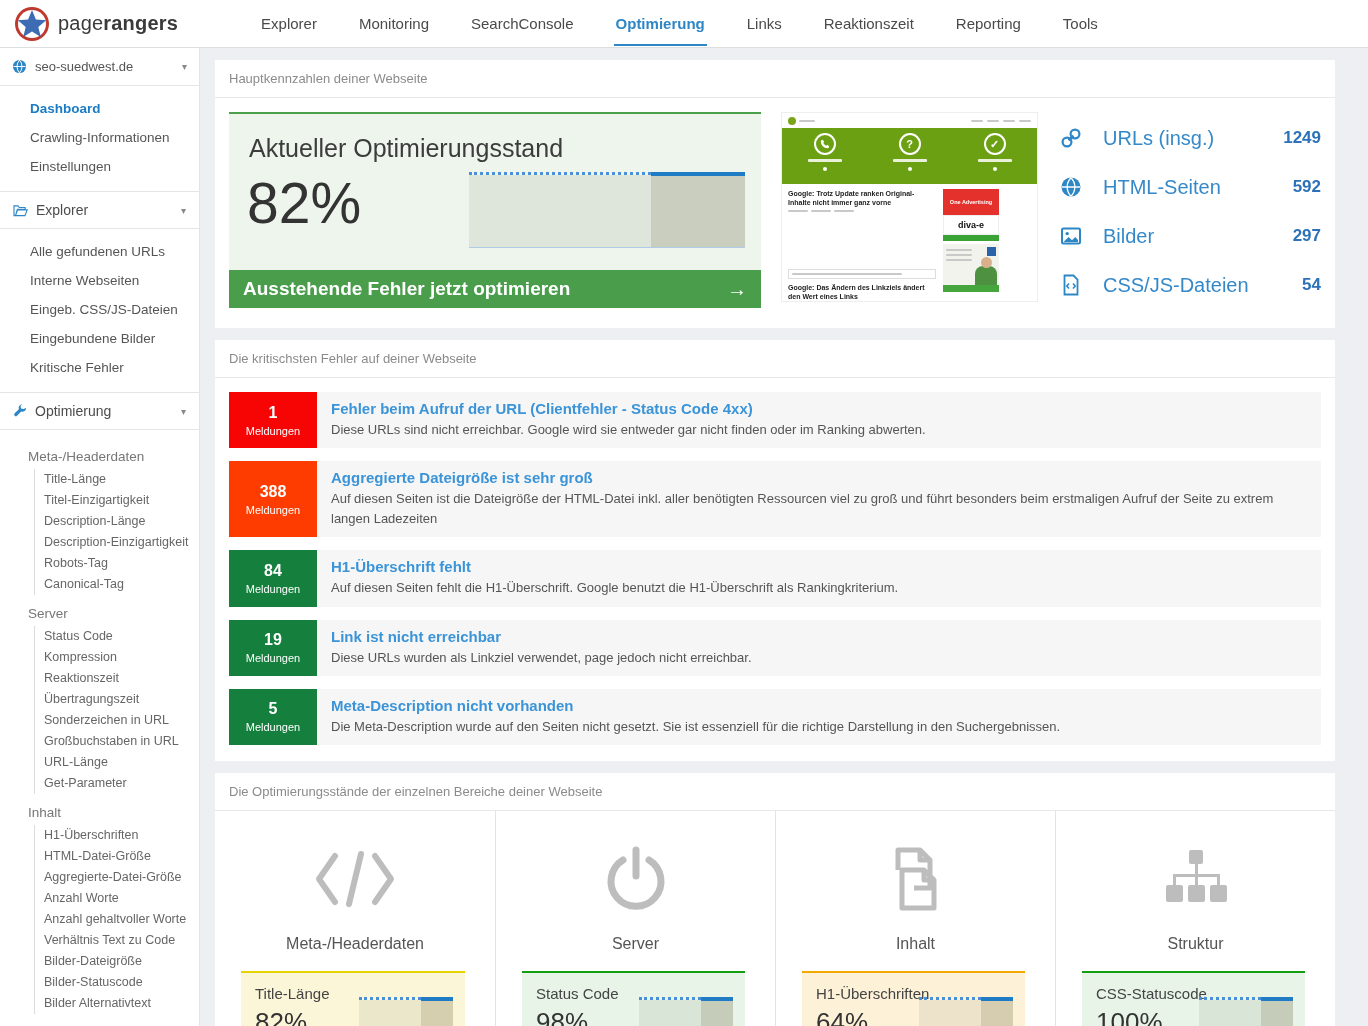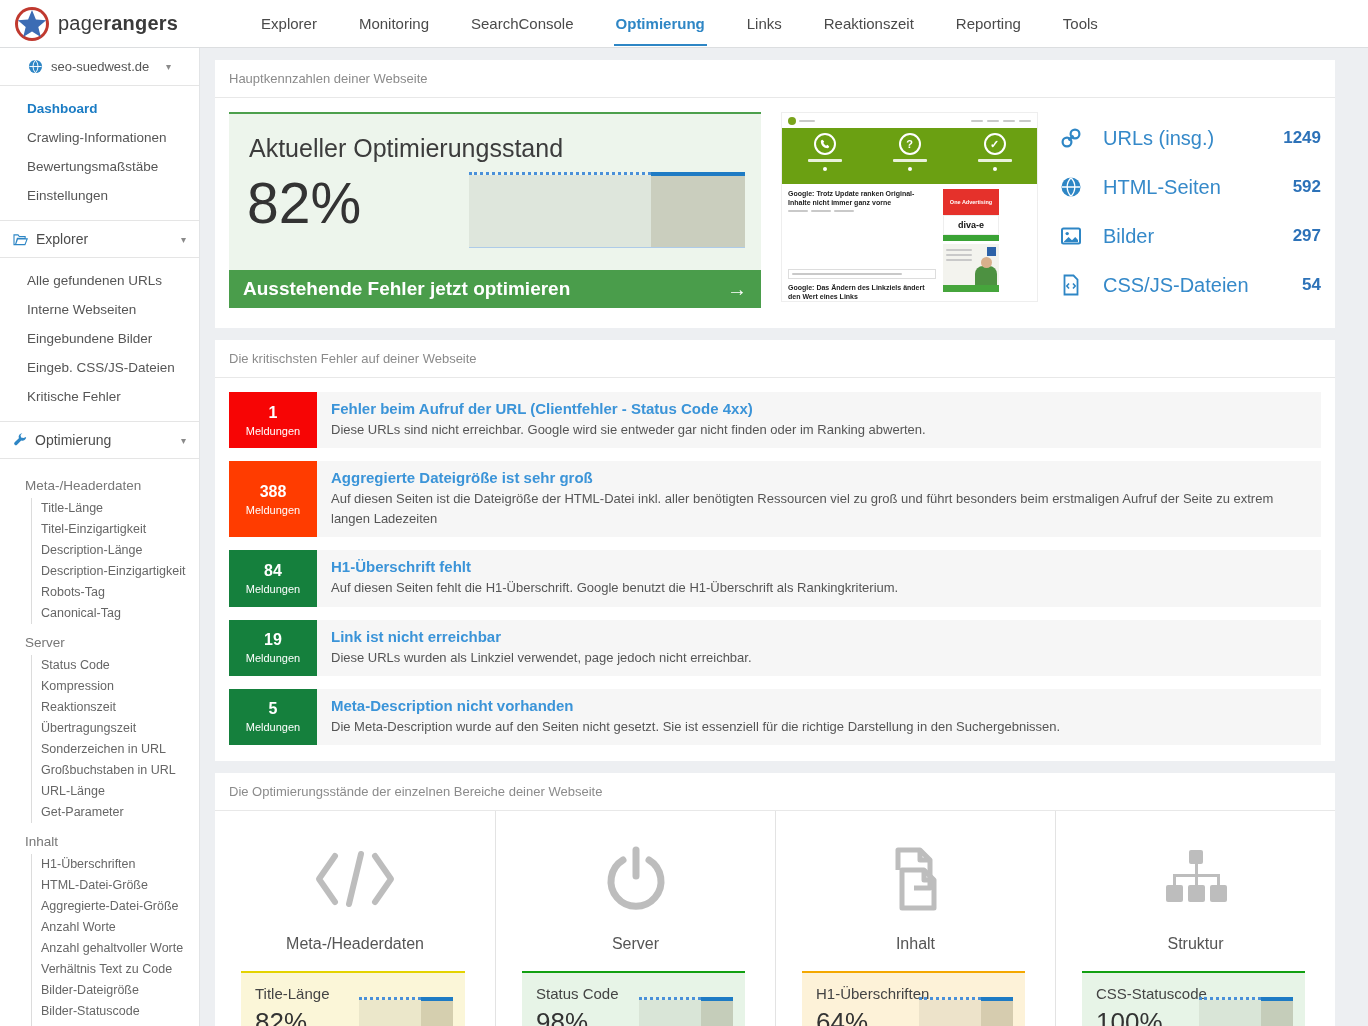--- a/index.html
+++ b/index.html
@@ -30,26 +30,26 @@
   .nav-item span { padding:13px 2px 12px; border-bottom:2px solid transparent; }
   .nav-item.active { color:#2e86c5; font-weight:700; }
   .nav-item.active span { border-bottom-color:#2e86c5; }
 
   
   .sidebar {
     position:absolute; left:0; top:48px; width:200px; height:978px;
     background:#fff; border-right:1px solid #e2e4e6; overflow:hidden;
   }
   .site-row {
-    display:flex; align-items:center; padding:0 28px; height:38px;
+    display:flex; align-items:center; padding:0 12px; height:38px;
     border-bottom:1px solid #e5e5e5; cursor:pointer;
   }
   .site-label { font-size:13px; color:#555; margin-left:8px; }
   .caret { margin-left:auto; color:#8a8a8a; font-size:10px; }
-  .side-block { padding:8px 9px 10px; }
+  .side-block { padding:8px 0 10px;margin-left:12px; }
   .side-item {
     font-size:13.5px; color:#555; padding:0 18px; height:29px;
     line-height:29px; cursor:pointer; white-space:nowrap;
   }
   .side-item.active { color:#1b7cc4; font-weight:700; }
   .side-section {
     display:flex; align-items:center; height:38px; padding:0 13px;
     border-top:1px solid #e5e5e5; border-bottom:1px solid #e5e5e5;
     cursor:pointer;
   }
@@ -217,36 +217,35 @@
       <circle cx="8" cy="8" r="7" fill="#2e86c5"></circle>
       <path d="M1.5 8 h13 M8 1.2 a10 10 0 0 1 0 13.6 M8 1.2 a10 10 0 0 0 0 13.6" stroke="#fff" stroke-width="1" fill="none"></path>
     </svg>
     <span class="site-label">seo-suedwest.de</span>
     <span class="caret">▾</span>
   </div>
 
   <div class="side-block">
     <div class="side-item active">Dashboard</div>
     <div class="side-item">Crawling-Informationen</div>
-    <div class="side-item">Bewertungsmaßstäbe</div>
     <div class="side-item">Einstellungen</div>
   </div>
 
   <div class="side-section">
     <svg width="15" height="13" viewBox="0 0 16 14">
       <path d="M1 12.5 V2 h4.3 l1.4 1.8 H13 v2 H4.6 L2.6 12.5 Z M2.6 12.5 L4.9 6.3 H15.2 L12.8 12.5 Z" fill="none" stroke="#2e86c5" stroke-width="1.2"></path>
     </svg>
     <span class="sec-label">Explorer</span>
     <span class="caret">▾</span>
   </div>
   <div class="side-block">
     <div class="side-item">Alle gefundenen URLs</div>
     <div class="side-item">Interne Webseiten</div>
+    <div class="side-item">Eingeb. CSS/JS-Dateien</div>
     <div class="side-item">Eingebundene Bilder</div>
-    <div class="side-item">Eingeb. CSS/JS-Dateien</div>
     <div class="side-item">Kritische Fehler</div>
   </div>
 
   <div class="side-section">
     <svg width="14" height="14" viewBox="0 0 16 16">
       <path d="M15 4.6 a4.2 4.2 0 0 1-5.6 4 L4.6 13.4 a1.9 1.9 0 0 1-2.7-2.7 L6.7 5.9 a4.2 4.2 0 0 1 4-5.6 l-2.1 2.1 0.6 2.7 2.7 0.6 Z" fill="#2e86c5"></path>
     </svg>
     <span class="sec-label">Optimierung</span>
     <span class="caret">▾</span>
   </div>

